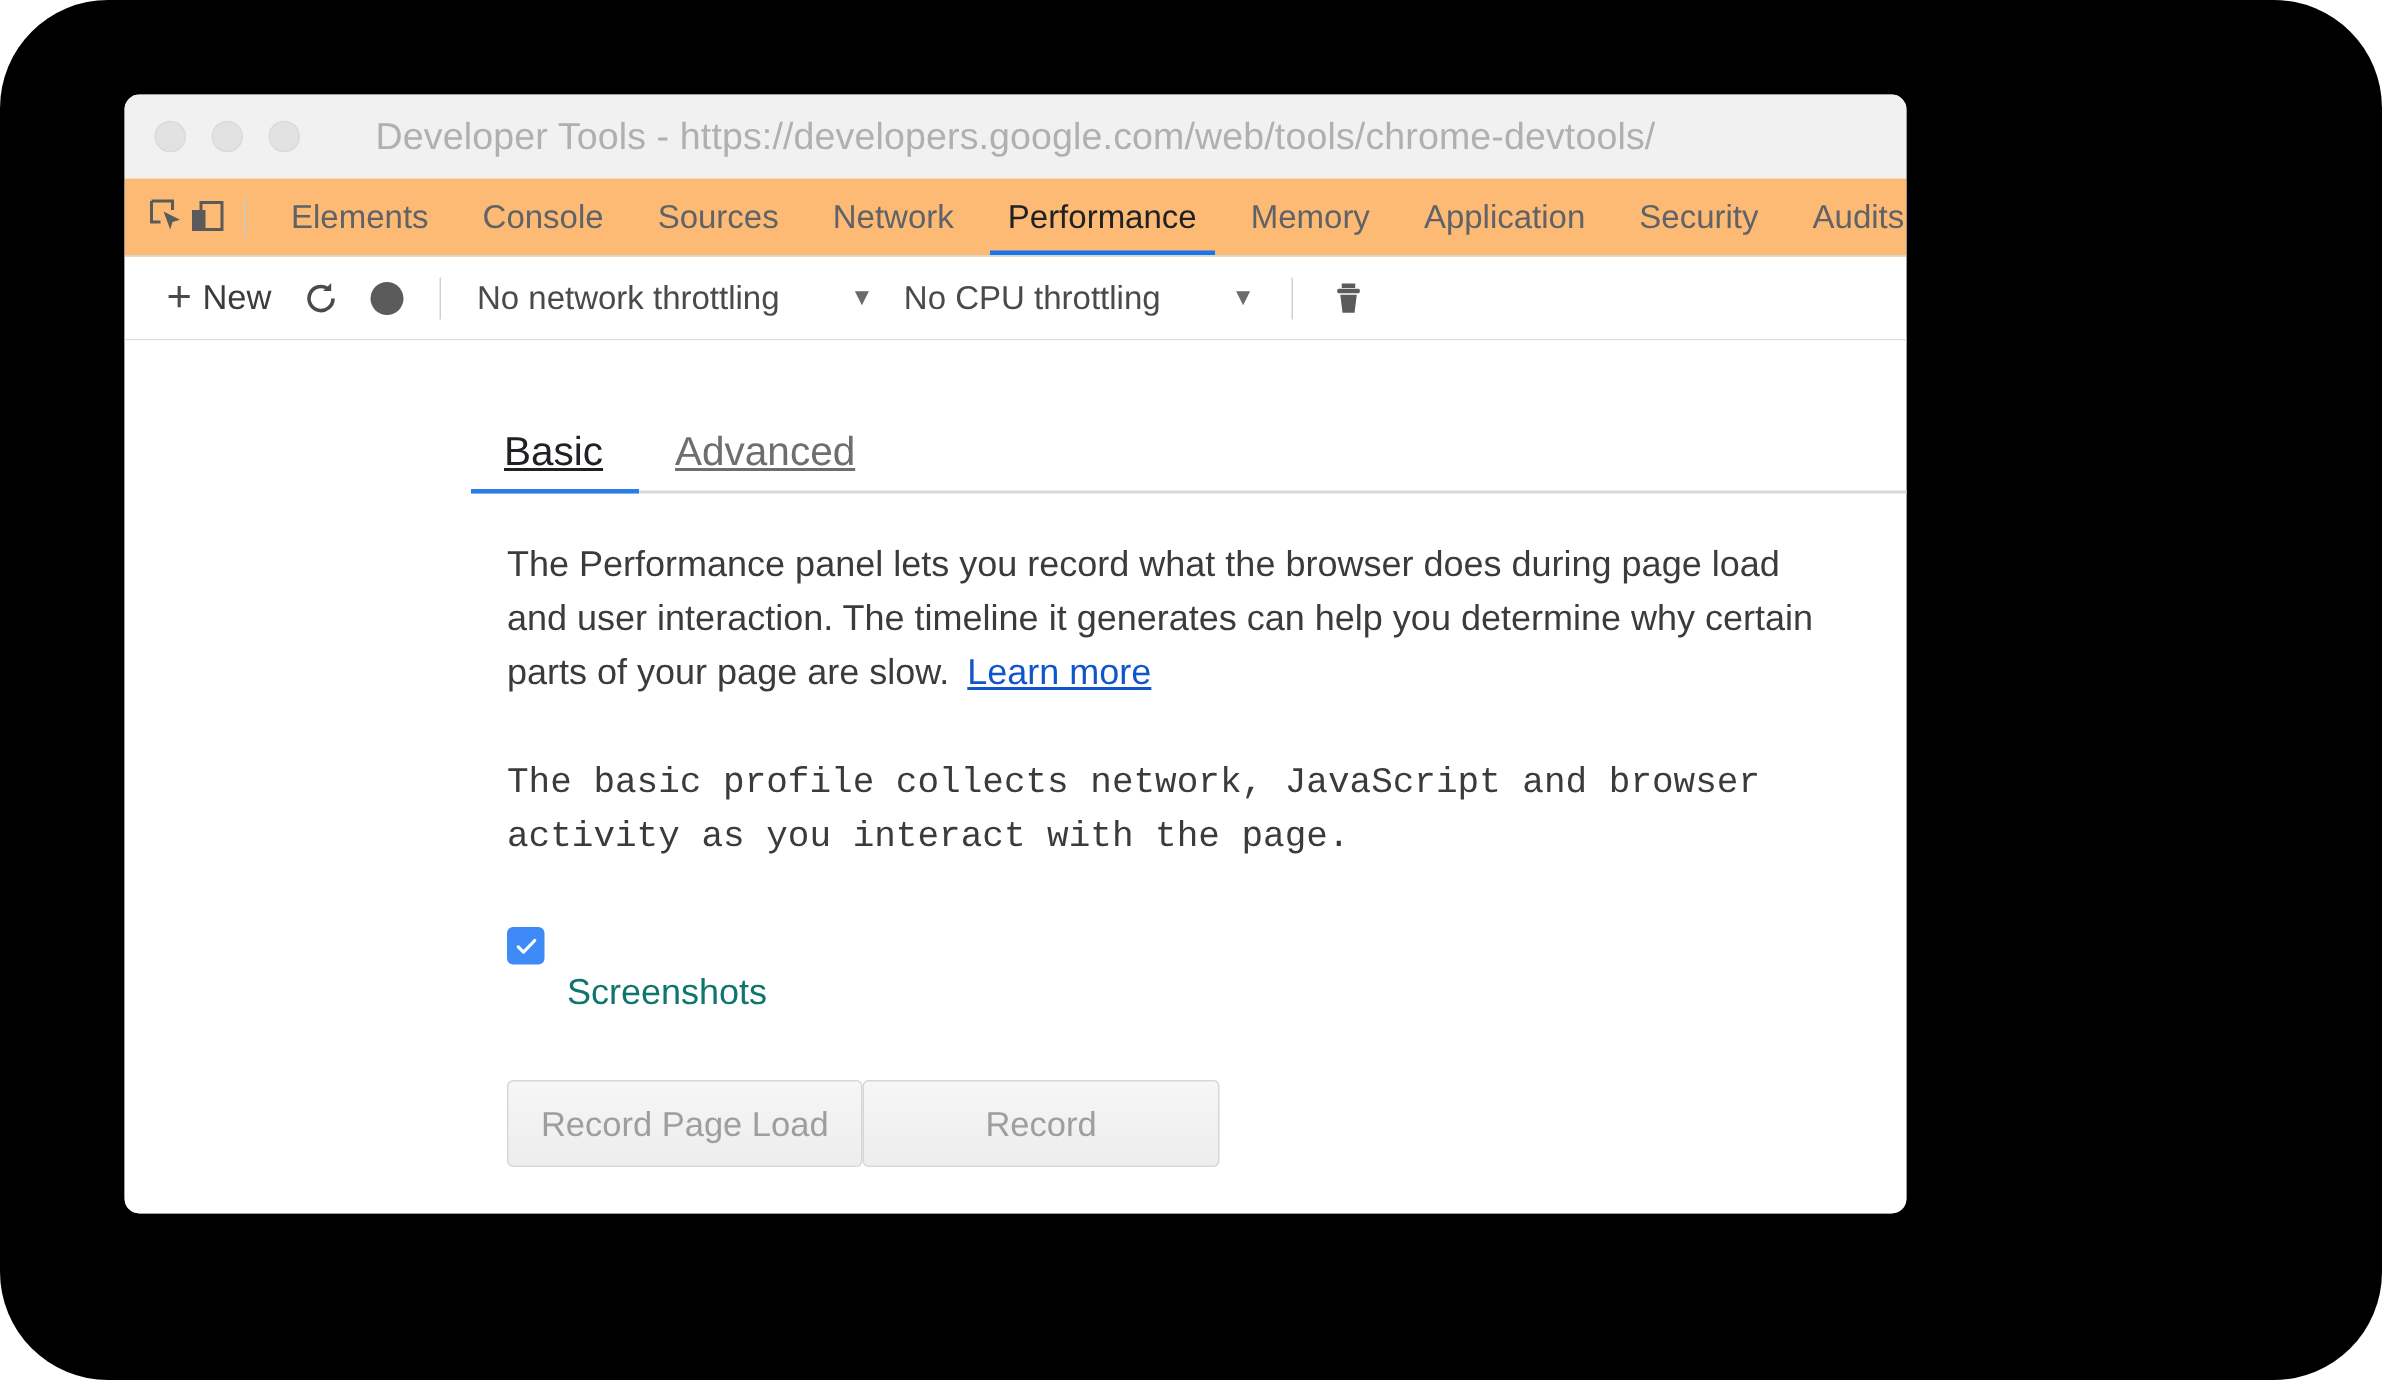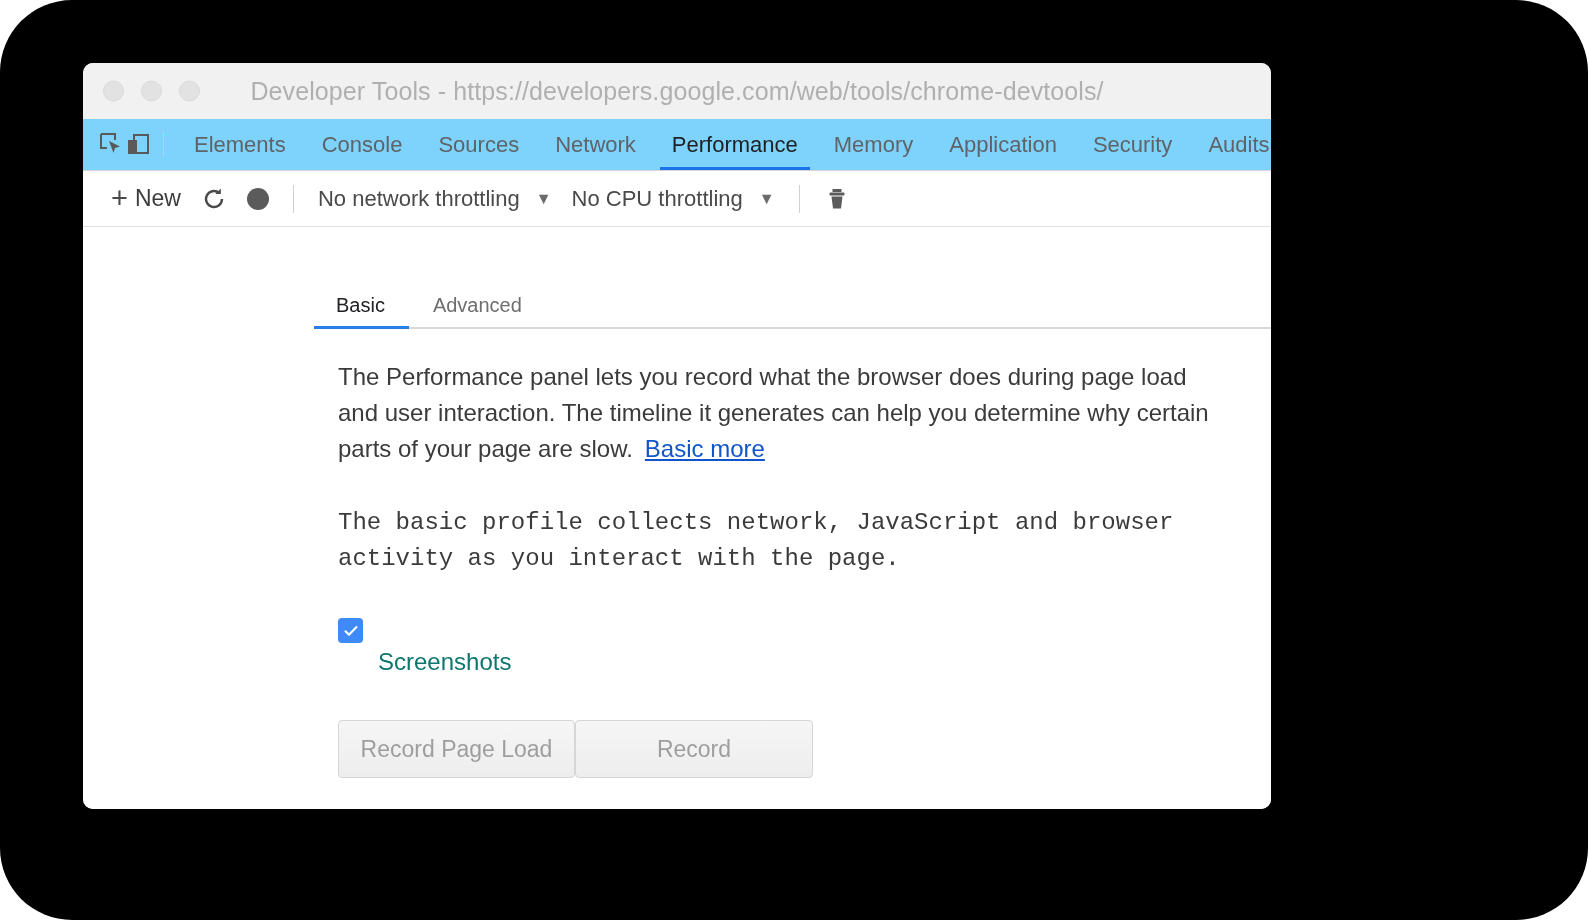--- a/index.html
+++ b/index.html
@@ -70,21 +70,21 @@
     color: #b0b0b0;
     font-weight: 400;
     letter-spacing: 0.1px;
     white-space: nowrap;
   }
 
   
   #tabbar {
     height: 52px;
     flex: 0 0 52px;
-    background: #7dd3fc;
+    background: #fdba74;
     border-bottom: 1px solid #d6d6d6;
     display: flex;
     align-items: stretch;
     padding-left: 16px;
     box-sizing: border-box;
     position: relative;
   }
   .tb-icon-btn {
     width: 44px;
     display: flex;
@@ -147,20 +147,21 @@
     box-sizing: border-box;
   }
   .tool-item {
     display: flex;
     align-items: center;
     height: 100%;
     padding: 0 10px;
     font-size: 22px;
     color: #4a4a4a;
     white-space: nowrap;
+    gap: 31px;
   }
   #new-btn { gap: 7px; font-size: 23px; color: #3c3c3c; }
   .plus-glyph { font-size: 29px; line-height: 1; color: #4a4a4a; font-weight: 300; }
   .record-dot {
     width: 22px;
     height: 22px;
     border-radius: 50%;
     background: #5b5b5b;
   }
   .caret {
@@ -189,25 +190,26 @@
 
   
   #subtabs {
     display: flex;
     align-items: flex-end;
     border-bottom: 2px solid #d8d8d8;
     height: 48px;
     box-sizing: border-box;
   }
   .subtab {
-    font-size: 20px;
+    font-size: 27px;
     color: #6e6e6e;
     padding: 0 24px 10px 24px;
     position: relative;
     white-space: nowrap;
+    text-decoration: underline;
   }
   .subtab:first-child { padding-left: 22px; }
   .subtab.active { color: #202124; }
   .subtab.active::after {
     content: "";
     position: absolute;
     left: 0;
     right: 0;
     bottom: -2px;
     height: 3px;
@@ -389,21 +391,21 @@
   </div>
 
   <div id="panel">
     <div id="inner">
 
       <div id="subtabs">
         <div class="subtab active"><span>Basic</span></div>
         <div class="subtab"><span>Advanced</span></div>
       </div>
 
-      <p class="para" id="para1"><span>The Performance panel lets you record what the browser does during page load and user interaction. The timeline it generates can help you determine why certain parts of your page are slow.</span><a id="learn-more" href="#">Basic more</a></p>
+      <p class="para" id="para1"><span>The Performance panel lets you record what the browser does during page load and user interaction. The timeline it generates can help you determine why certain parts of your page are slow.</span><a id="learn-more" href="#">Learn more</a></p>
 
       <p class="para" id="para2">The basic profile collects network, JavaScript and browser activity as you interact with the page.</p>
 
       <div id="ss-row">
         <span id="ss-check">
           <svg width="18" height="18" viewBox="0 0 18 18">
             <path d="M3.5 9.3 L7 12.8 L14.5 5" fill="none" stroke="#ffffff" stroke-width="2.1" stroke-linecap="round" stroke-linejoin="round"></path>
           </svg>
         </span>
         <span id="ss-label">Screenshots</span>

